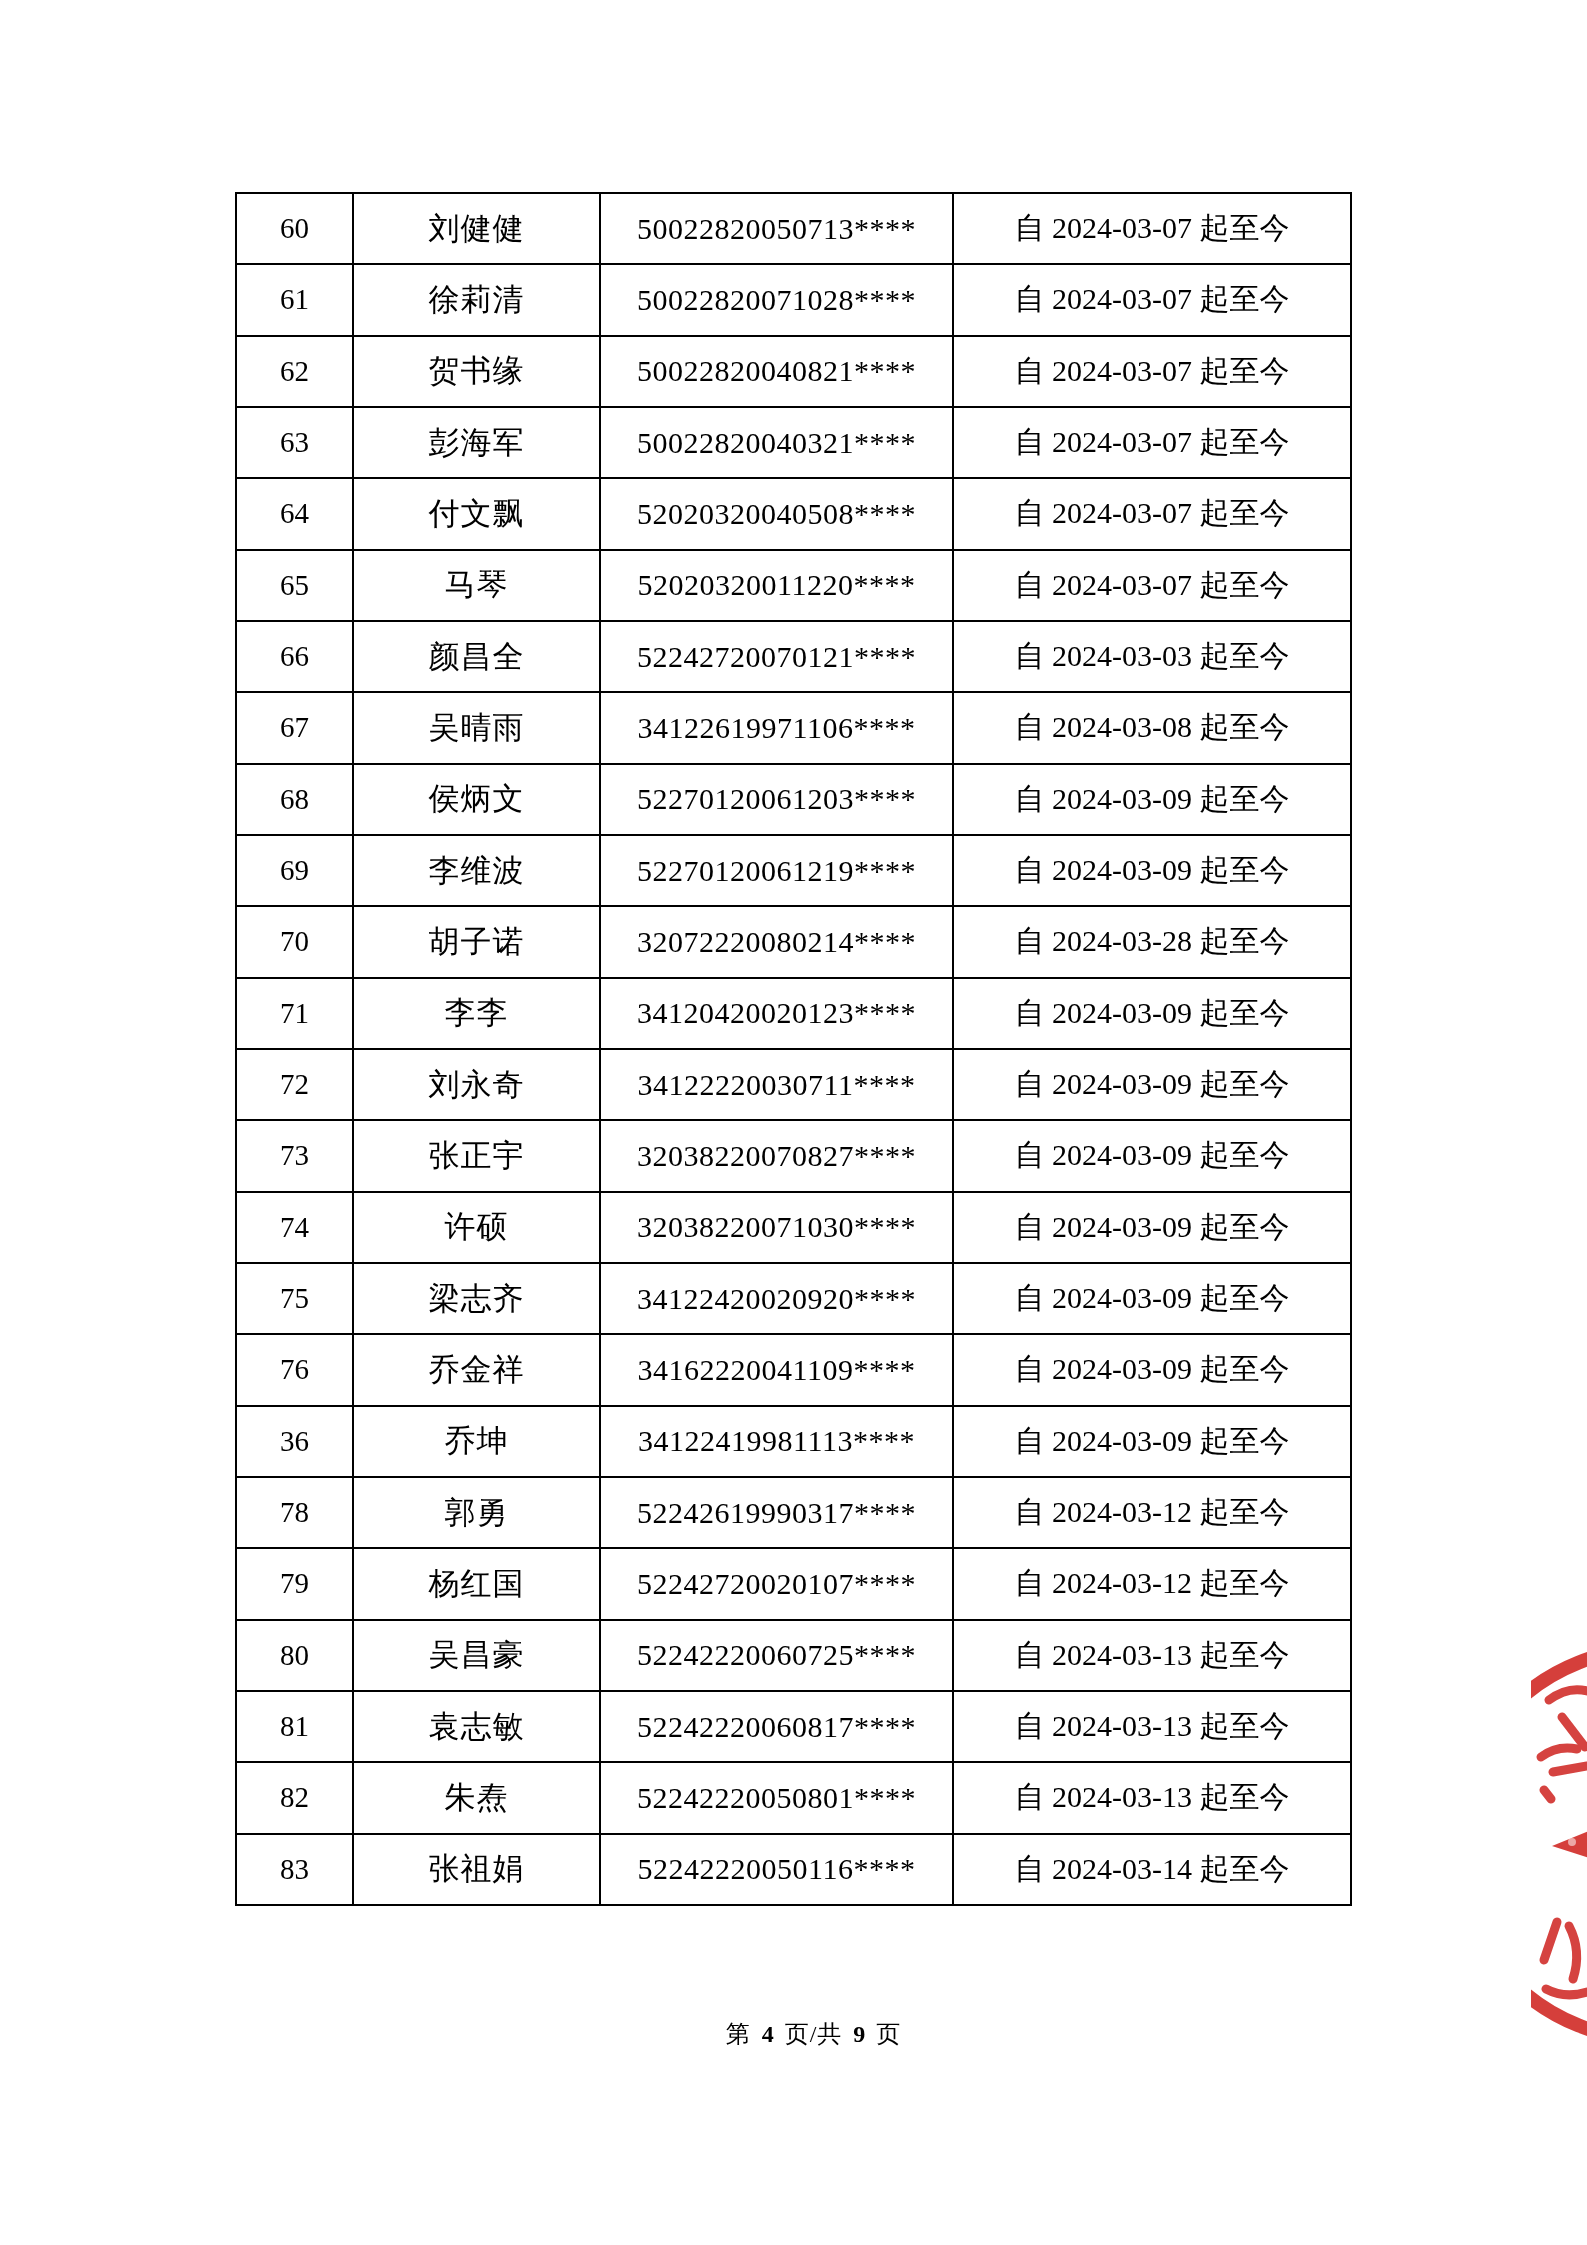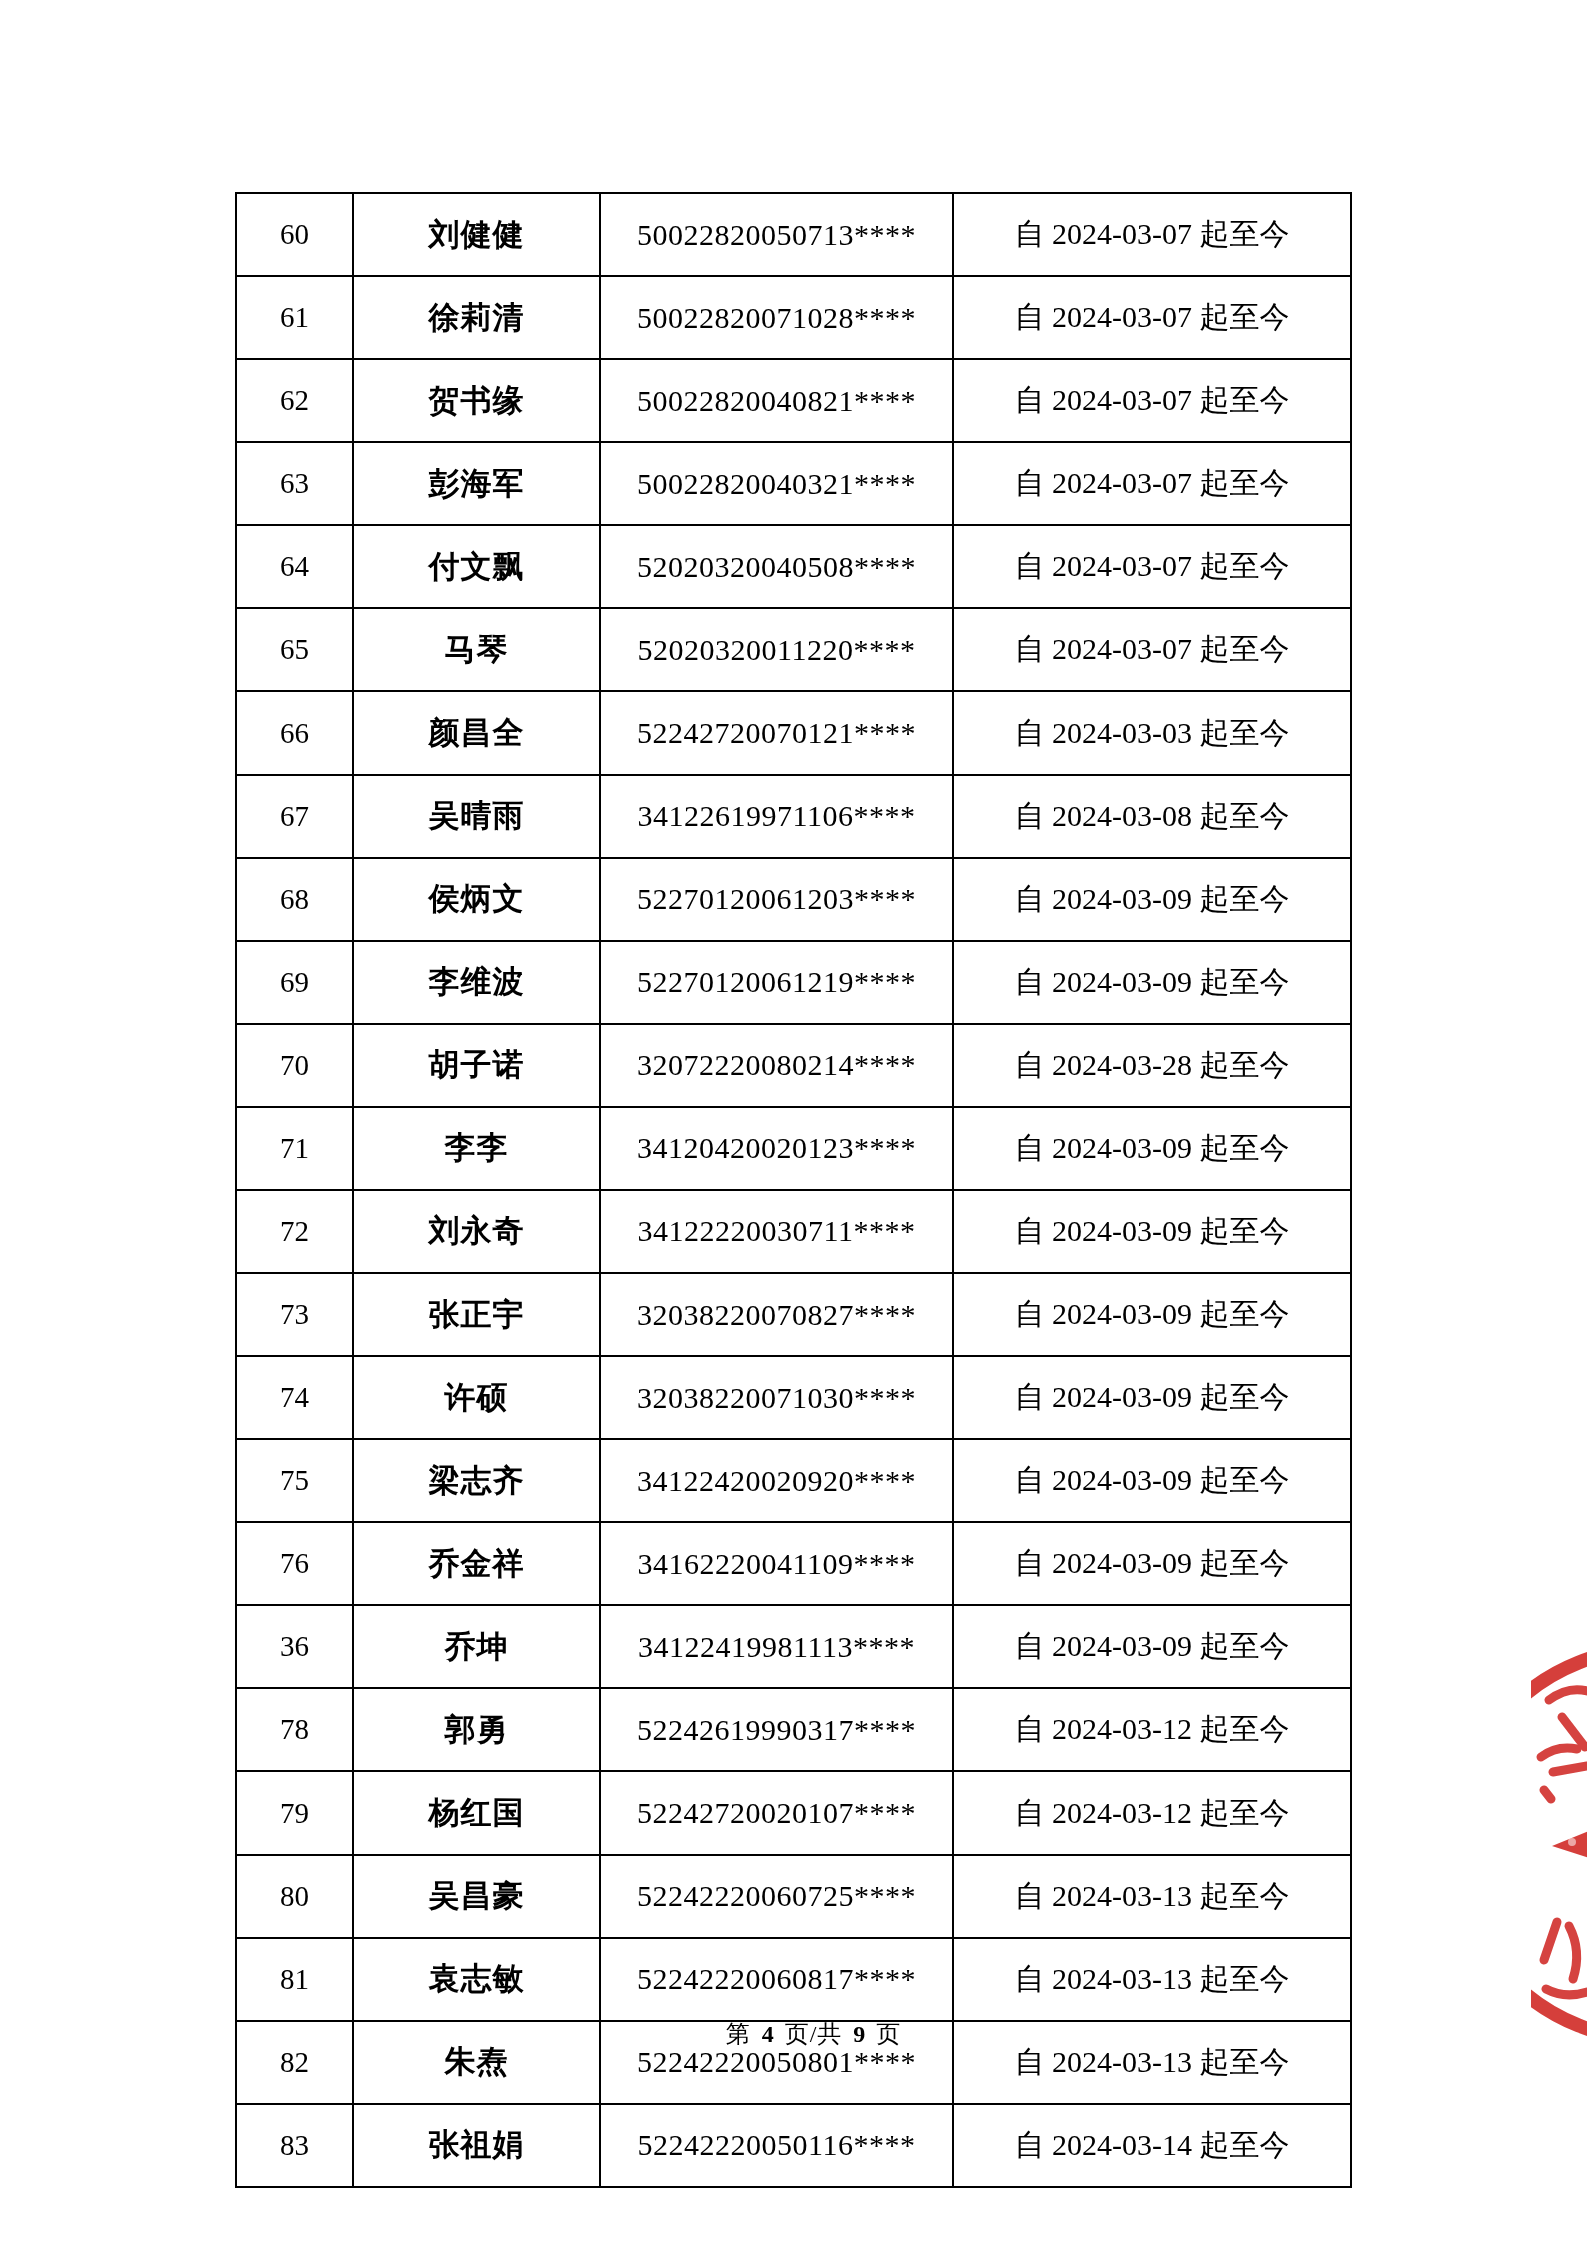--- a/index.html
+++ b/index.html
@@ -9,34 +9,34 @@
     font-family:"Liberation Serif","DejaVu Serif",serif;
     color:#000;
     position:relative;
     overflow:hidden;
   }
   .page{position:relative;width:1587px;height:2245px;background:#fff;}
 
   table.roster{
     position:absolute;
     left:235px;top:192px;
-    width:1115px;height:1996px;
+    width:1115px;height:1714px;
     border-collapse:collapse;
     table-layout:fixed;
   }
   table.roster td{
     border:2px solid #000;
     text-align:center;
     vertical-align:middle;
     padding:0;
     overflow:hidden;
     white-space:nowrap;
   }
   td.c-index{font-size:29px;}
-  td.c-name{font-size:31px;letter-spacing:1px;font-weight:bold;}
+  td.c-name{font-size:31px;letter-spacing:1px;}
   td.c-id{font-size:30px;letter-spacing:0.5px;}
   td.c-period{font-size:30px;}
 
   .footer{
     position:absolute;
     left:0;top:2014px;width:1587px;
     text-align:center;
     font-size:24px;
     line-height:40px;
     margin-left:20px;

